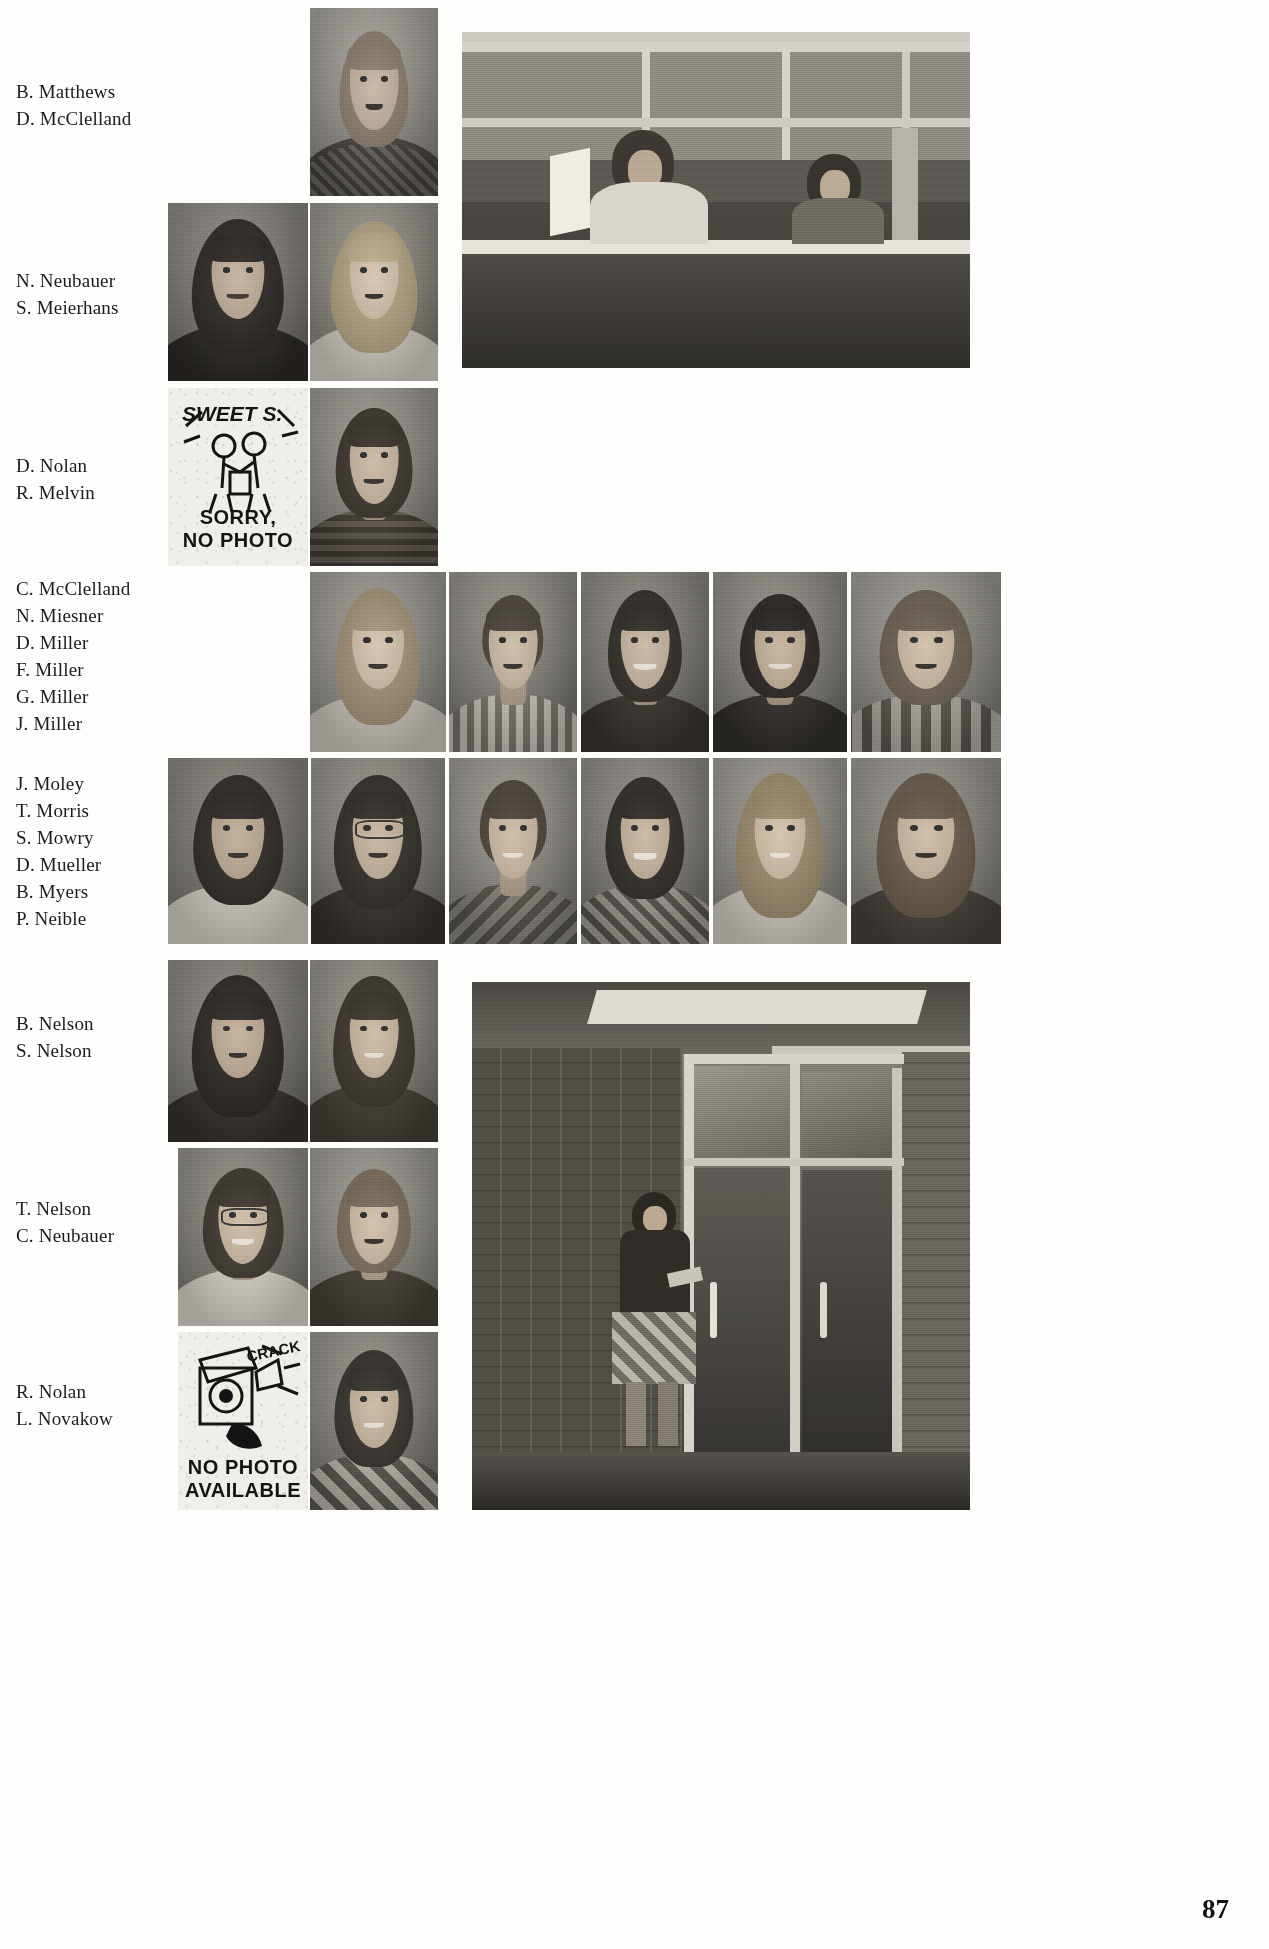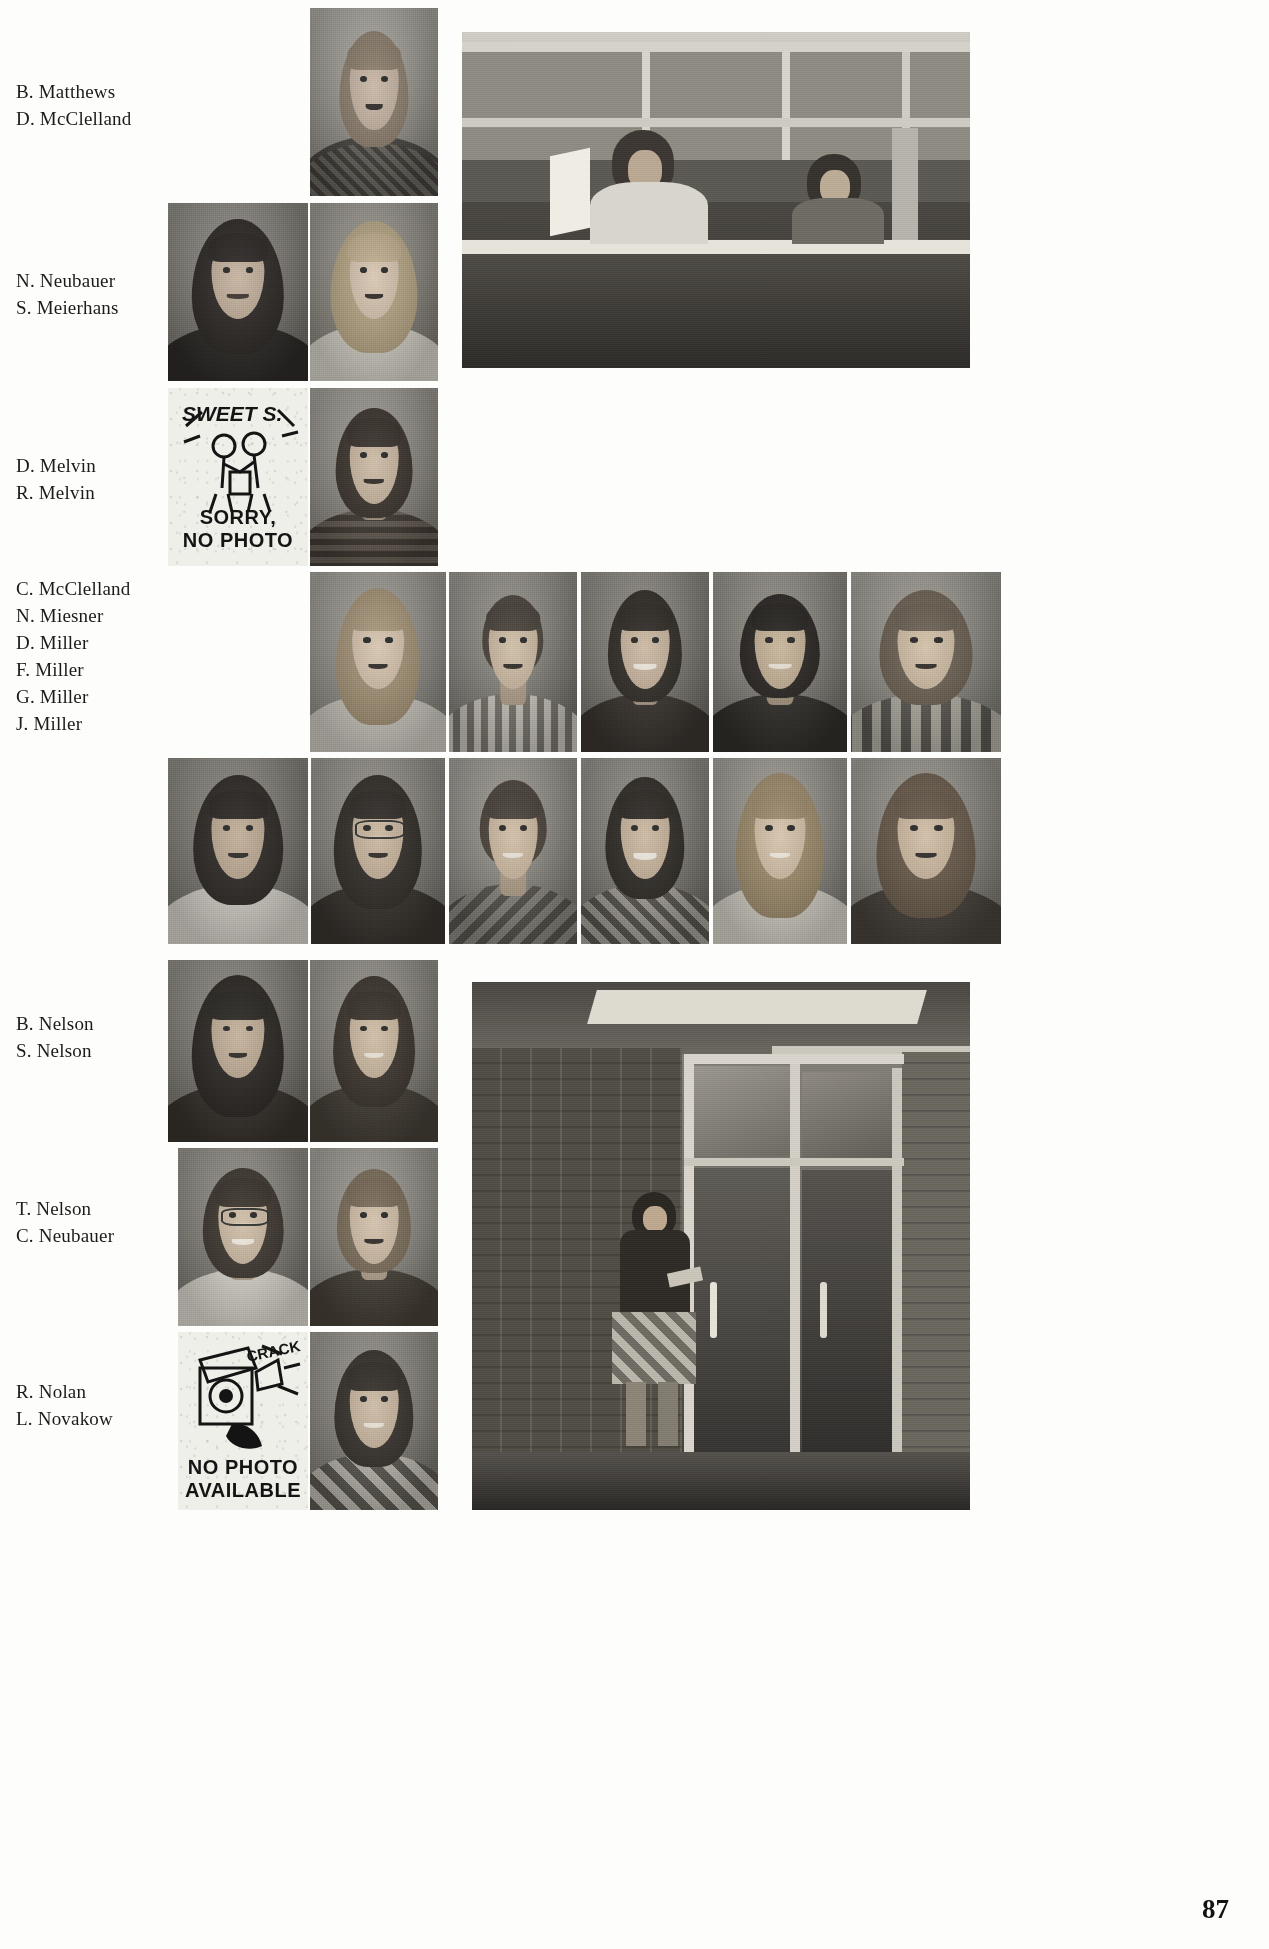--- a/index.html
+++ b/index.html
@@ -218,33 +218,41 @@
     <div>B. Matthews</div>
     <div>D. McClelland</div>
   </div>
 
   <div class="names" style="left:16px; top:267px;">
     <div>N. Neubauer</div>
     <div>S. Meierhans</div>
   </div>
 
   <div class="names" style="left:16px; top:452px;">
-    <div>D. Melvin</div>
+    <div>D. Nolan</div>
     <div>R. Melvin</div>
   </div>
 
   <div class="names" style="left:16px; top:575px;">
     <div>C. McClelland</div>
     <div>N. Miesner</div>
     <div>D. Miller</div>
     <div>F. Miller</div>
     <div>G. Miller</div>
     <div>J. Miller</div>
   </div>
 
+  <div class="names" style="left:16px; top:770px;">
+    <div>J. Moley</div>
+    <div>T. Morris</div>
+    <div>S. Mowry</div>
+    <div>D. Mueller</div>
+    <div>B. Myers</div>
+    <div>P. Neible</div>
+  </div>
 
   <div class="names" style="left:16px; top:1010px;">
     <div>B. Nelson</div>
     <div>S. Nelson</div>
   </div>
 
   <div class="names" style="left:16px; top:1195px;">
     <div>T. Nelson</div>
     <div>C. Neubauer</div>
   </div>

